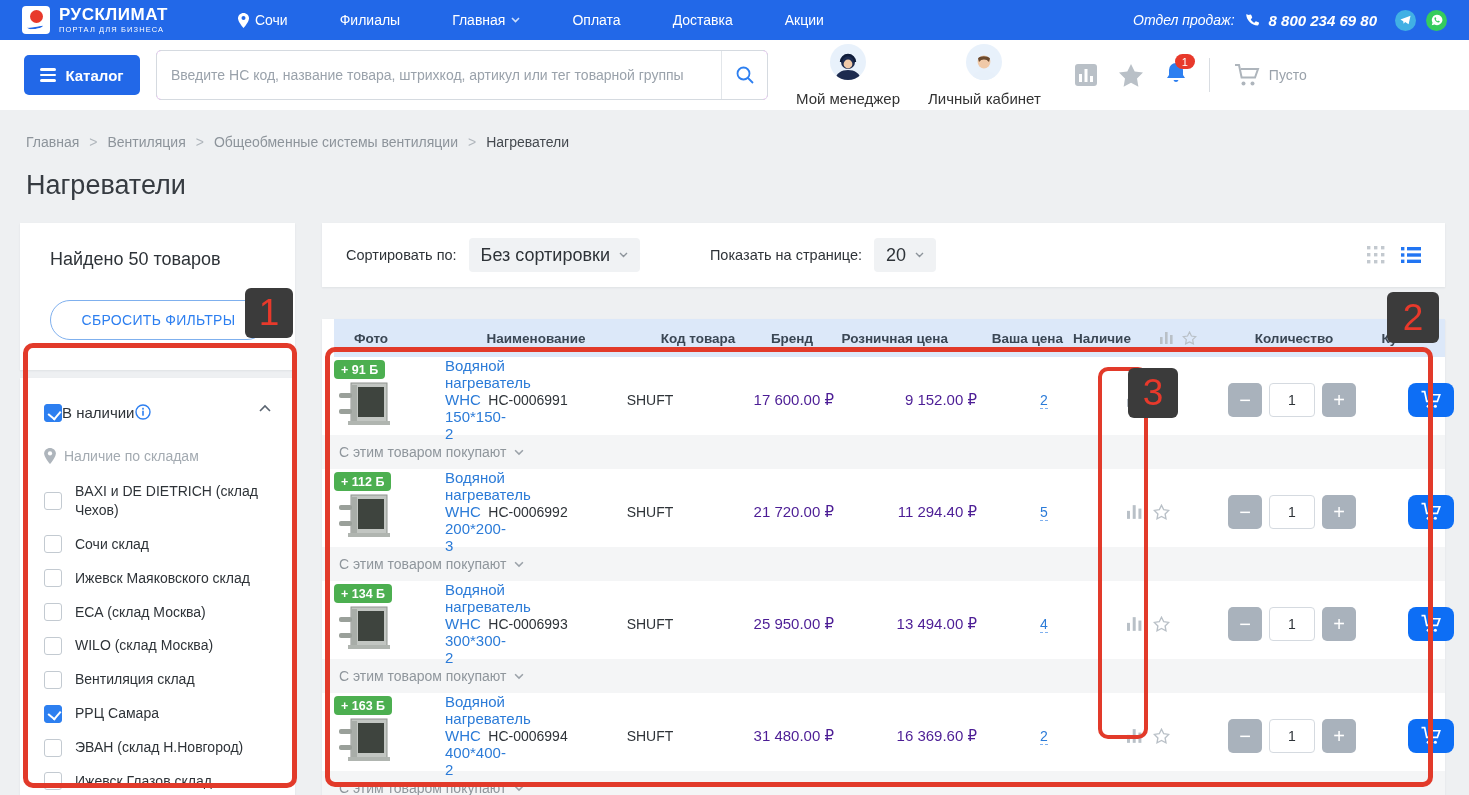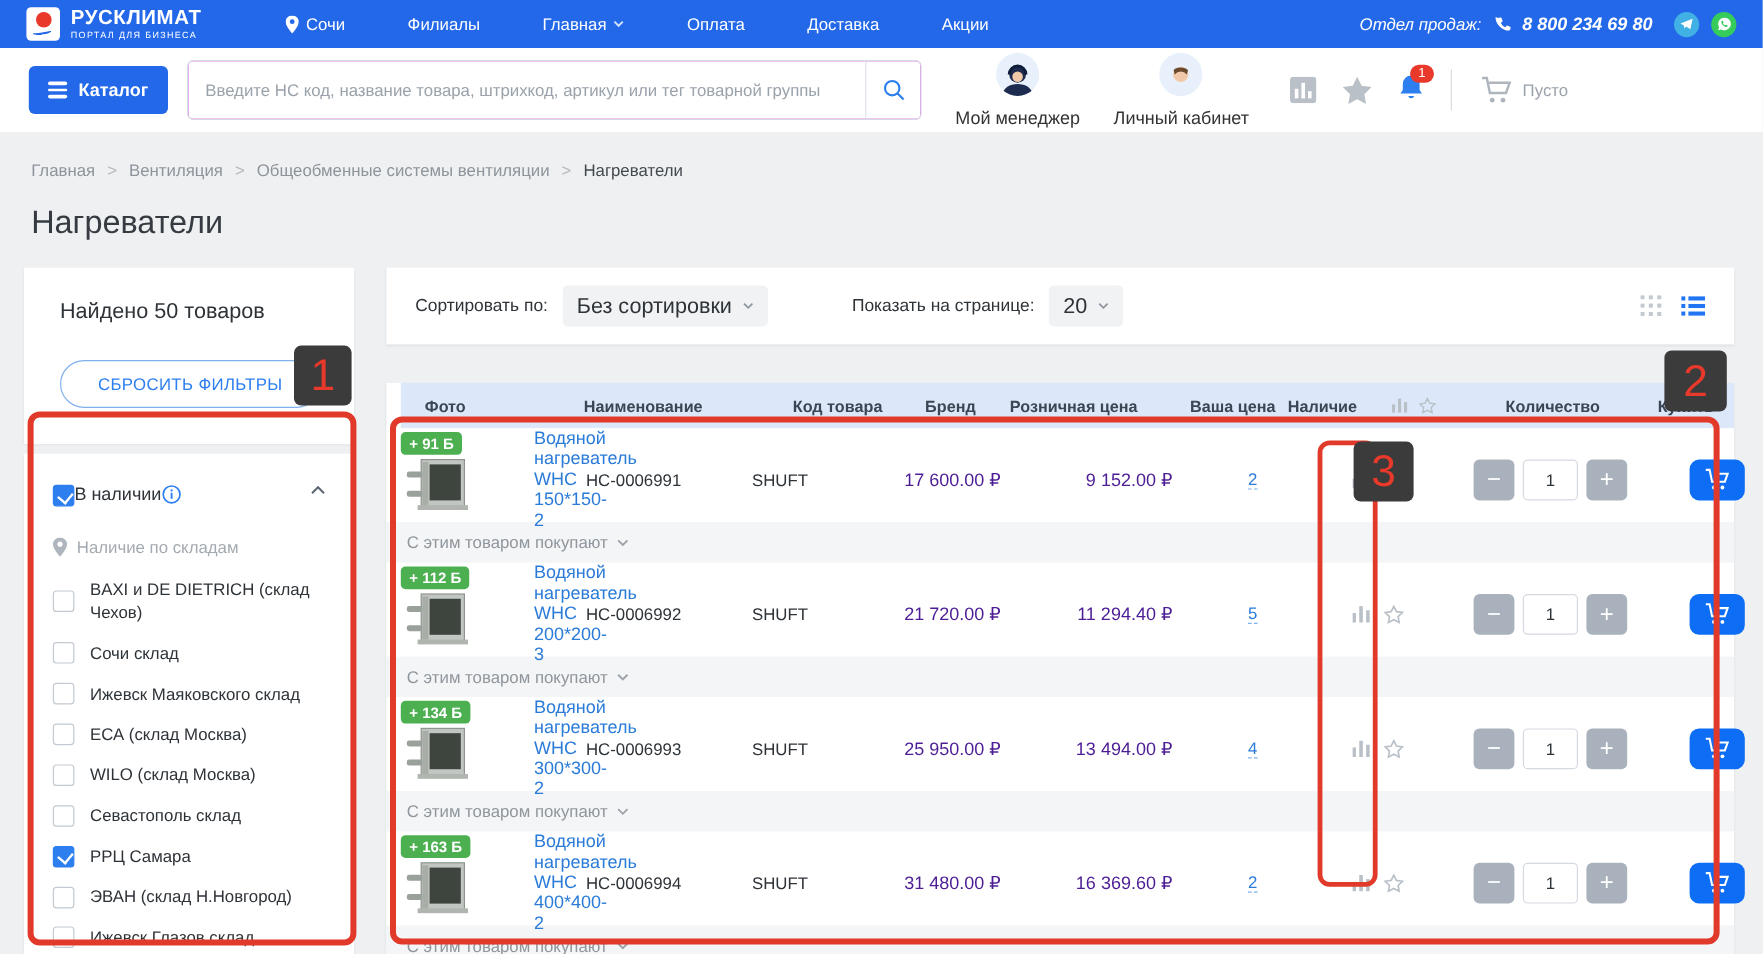--- a/index.html
+++ b/index.html
@@ -296,21 +296,21 @@
               <span>ЕСА (склад Москва)</span>
             </div>
 
             <div class="wh-item">
               <span class="checkbox"></span>
               <span>WILO (склад Москва)</span>
             </div>
 
             <div class="wh-item">
               <span class="checkbox"></span>
-              <span>Севастополь склад</span>
+              <span>Вентиляция склад</span>
             </div>
 
             <div class="wh-item">
               <span class="checkbox checked"></span>
               <span>РРЦ Самара</span>
             </div>
 
             <div class="wh-item">
               <span class="checkbox"></span>
               <span>ЭВАН (склад Н.Новгород)</span>

